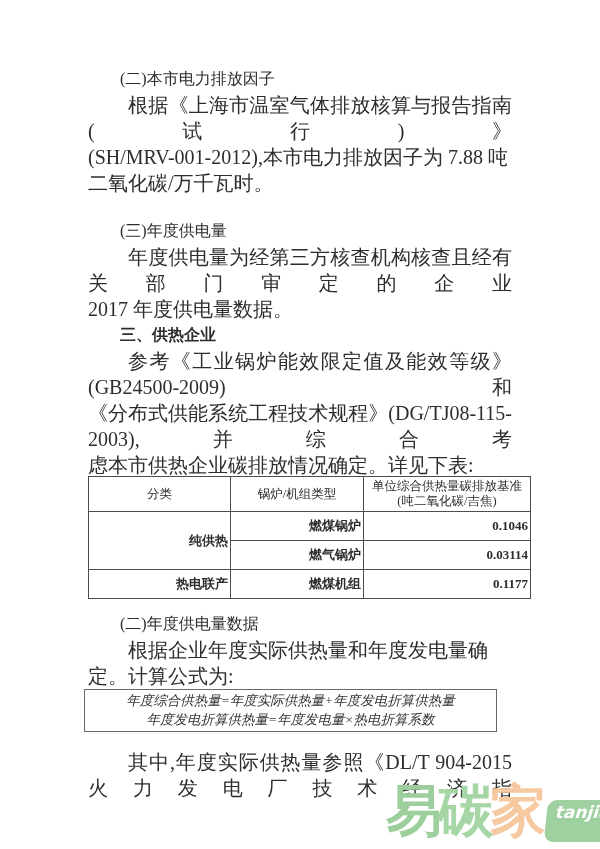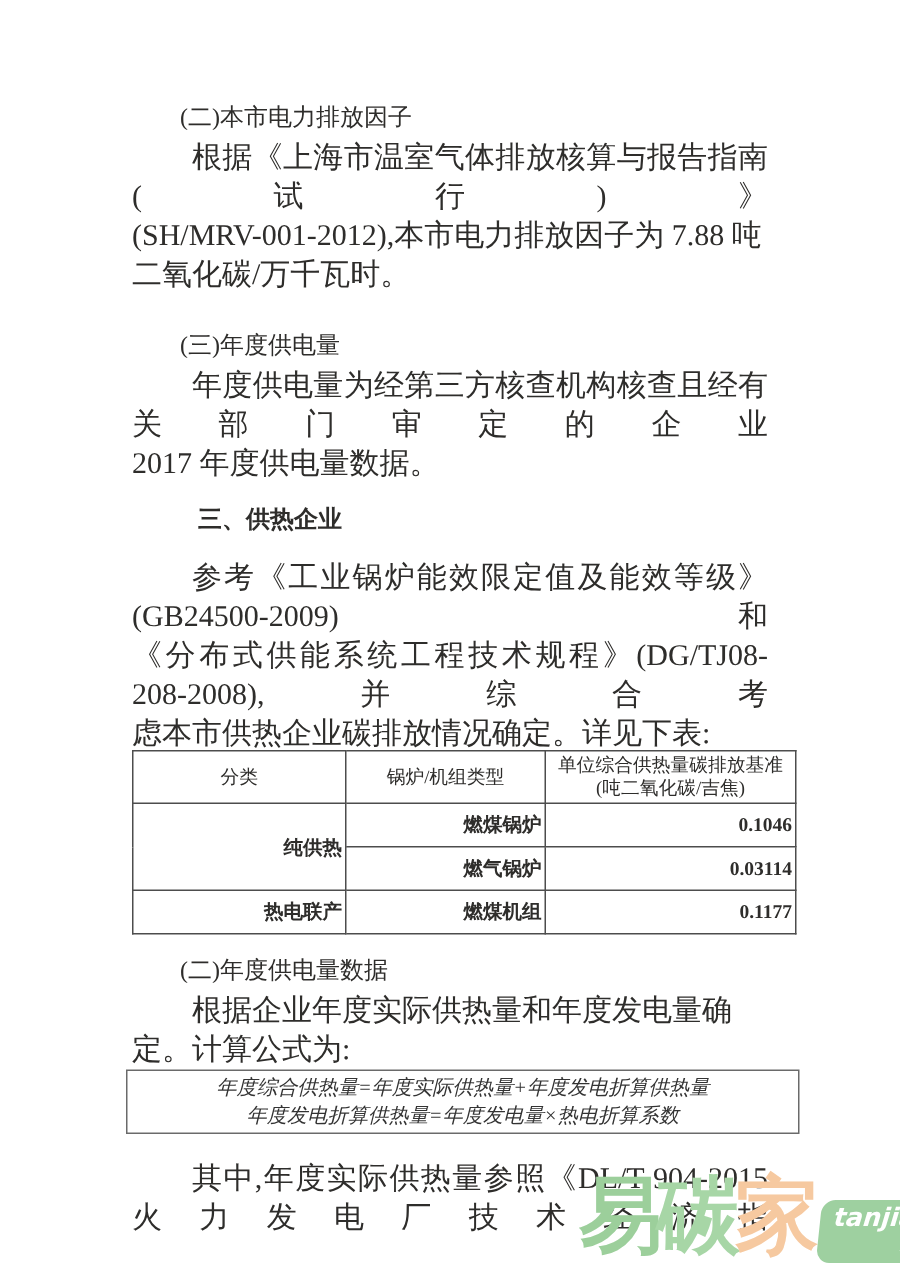--- a/index.html
+++ b/index.html
@@ -3,35 +3,35 @@
 <meta charset="utf-8">
 <style>
   html,body{margin:0;padding:0;background:#ffffff;}
   .page{
     position:relative;width:600px;height:849px;background:#ffffff;
     font-family:"Liberation Serif","DejaVu Serif",serif;color:#2e2d2b;
     overflow:hidden;
   }
   .content{position:absolute;left:88px;top:0;width:424px;}
   .h3{font-size:16px;line-height:26px;text-indent:2em;font-weight:normal;margin:0;}
-  .h3-bold{font-size:16px;line-height:26px;text-indent:2em;font-weight:bold;margin:12px;}
+  .h3-bold{font-size:16px;line-height:26px;text-indent:2em;font-weight:bold;margin:0;}
   .para{margin:0;}
   .ln{font-size:20px;line-height:26px;text-align:justify;text-align-last:justify;}
   .ln-first{text-indent:2em;}
   .ln-last{text-align:left;text-align-last:auto;}
   .tbl-title{font-size:16px;font-weight:bold;text-align:center;line-height:24px;margin-top:-6px;}
   table.base-table{border-collapse:collapse;table-layout:fixed;width:429px;margin-left:0px;margin-top:-2px;}
   table.base-table th,table.base-table td{
     border:1px solid #4d4d4d;text-align:center;vertical-align:middle;padding:2px 2px;
   }
   table.base-table th{font-size:12.5px;line-height:15px;font-weight:normal;height:28px;}
   table.base-table td{font-size:13px;height:24px;font-weight:bold;text-align:right;}
   .col1{width:137px;}.col2{width:128px;}.col3{width:162px;}
   .formula{
-    box-sizing:border-box;width:449px;margin-left:-4px;margin-top:0;
+    box-sizing:border-box;width:413px;margin-left:-4px;margin-top:0;
     border:1px solid #6a6a6a;text-align:center;font-style:italic;
     font-size:13.5px;line-height:19px;padding:1px 0 2px;color:#333;
   }
   .para-after-box{margin-top:17px;}
   .wm{
     position:absolute;left:386px;top:780px;display:flex;align-items:flex-start;
     font-family:"DejaVu Sans","Liberation Sans",sans-serif;font-weight:bold;
     user-select:none;pointer-events:none;
   }
   .wm-char{font-size:56px;line-height:62px;letter-spacing:-4px;}
@@ -57,21 +57,21 @@
     <div class="h3" style="margin-top:22px">(三)年度供电量</div>
     <div class="para">
       <div class="ln ln-first">年度供电量为经第三方核查机构核查且经有关部门审定的企业</div>
       <div class="ln ln-last">2017 年度供电量数据。</div>
     </div>
 
     <div class="h3-bold">三、供热企业</div>
 
     <div class="para">
       <div class="ln ln-first">参考《工业锅炉能效限定值及能效等级》(GB24500-2009)和</div>
-      <div class="ln">《分布式供能系统工程技术规程》(DG/TJ08-208-2008),并综合考</div>
+      <div class="ln">《分布式供能系统工程技术规程》(DG/TJ08-115-2003),并综合考</div>
       <div class="ln ln-last">虑本市供热企业碳排放情况确定。详见下表:</div>
     </div>
 
 
     <table class="base-table">
       <tbody>
           <tr>
         <th class="col1">分类</th>
         <th class="col2">锅炉/机组类型</th>
         <th class="col3">

